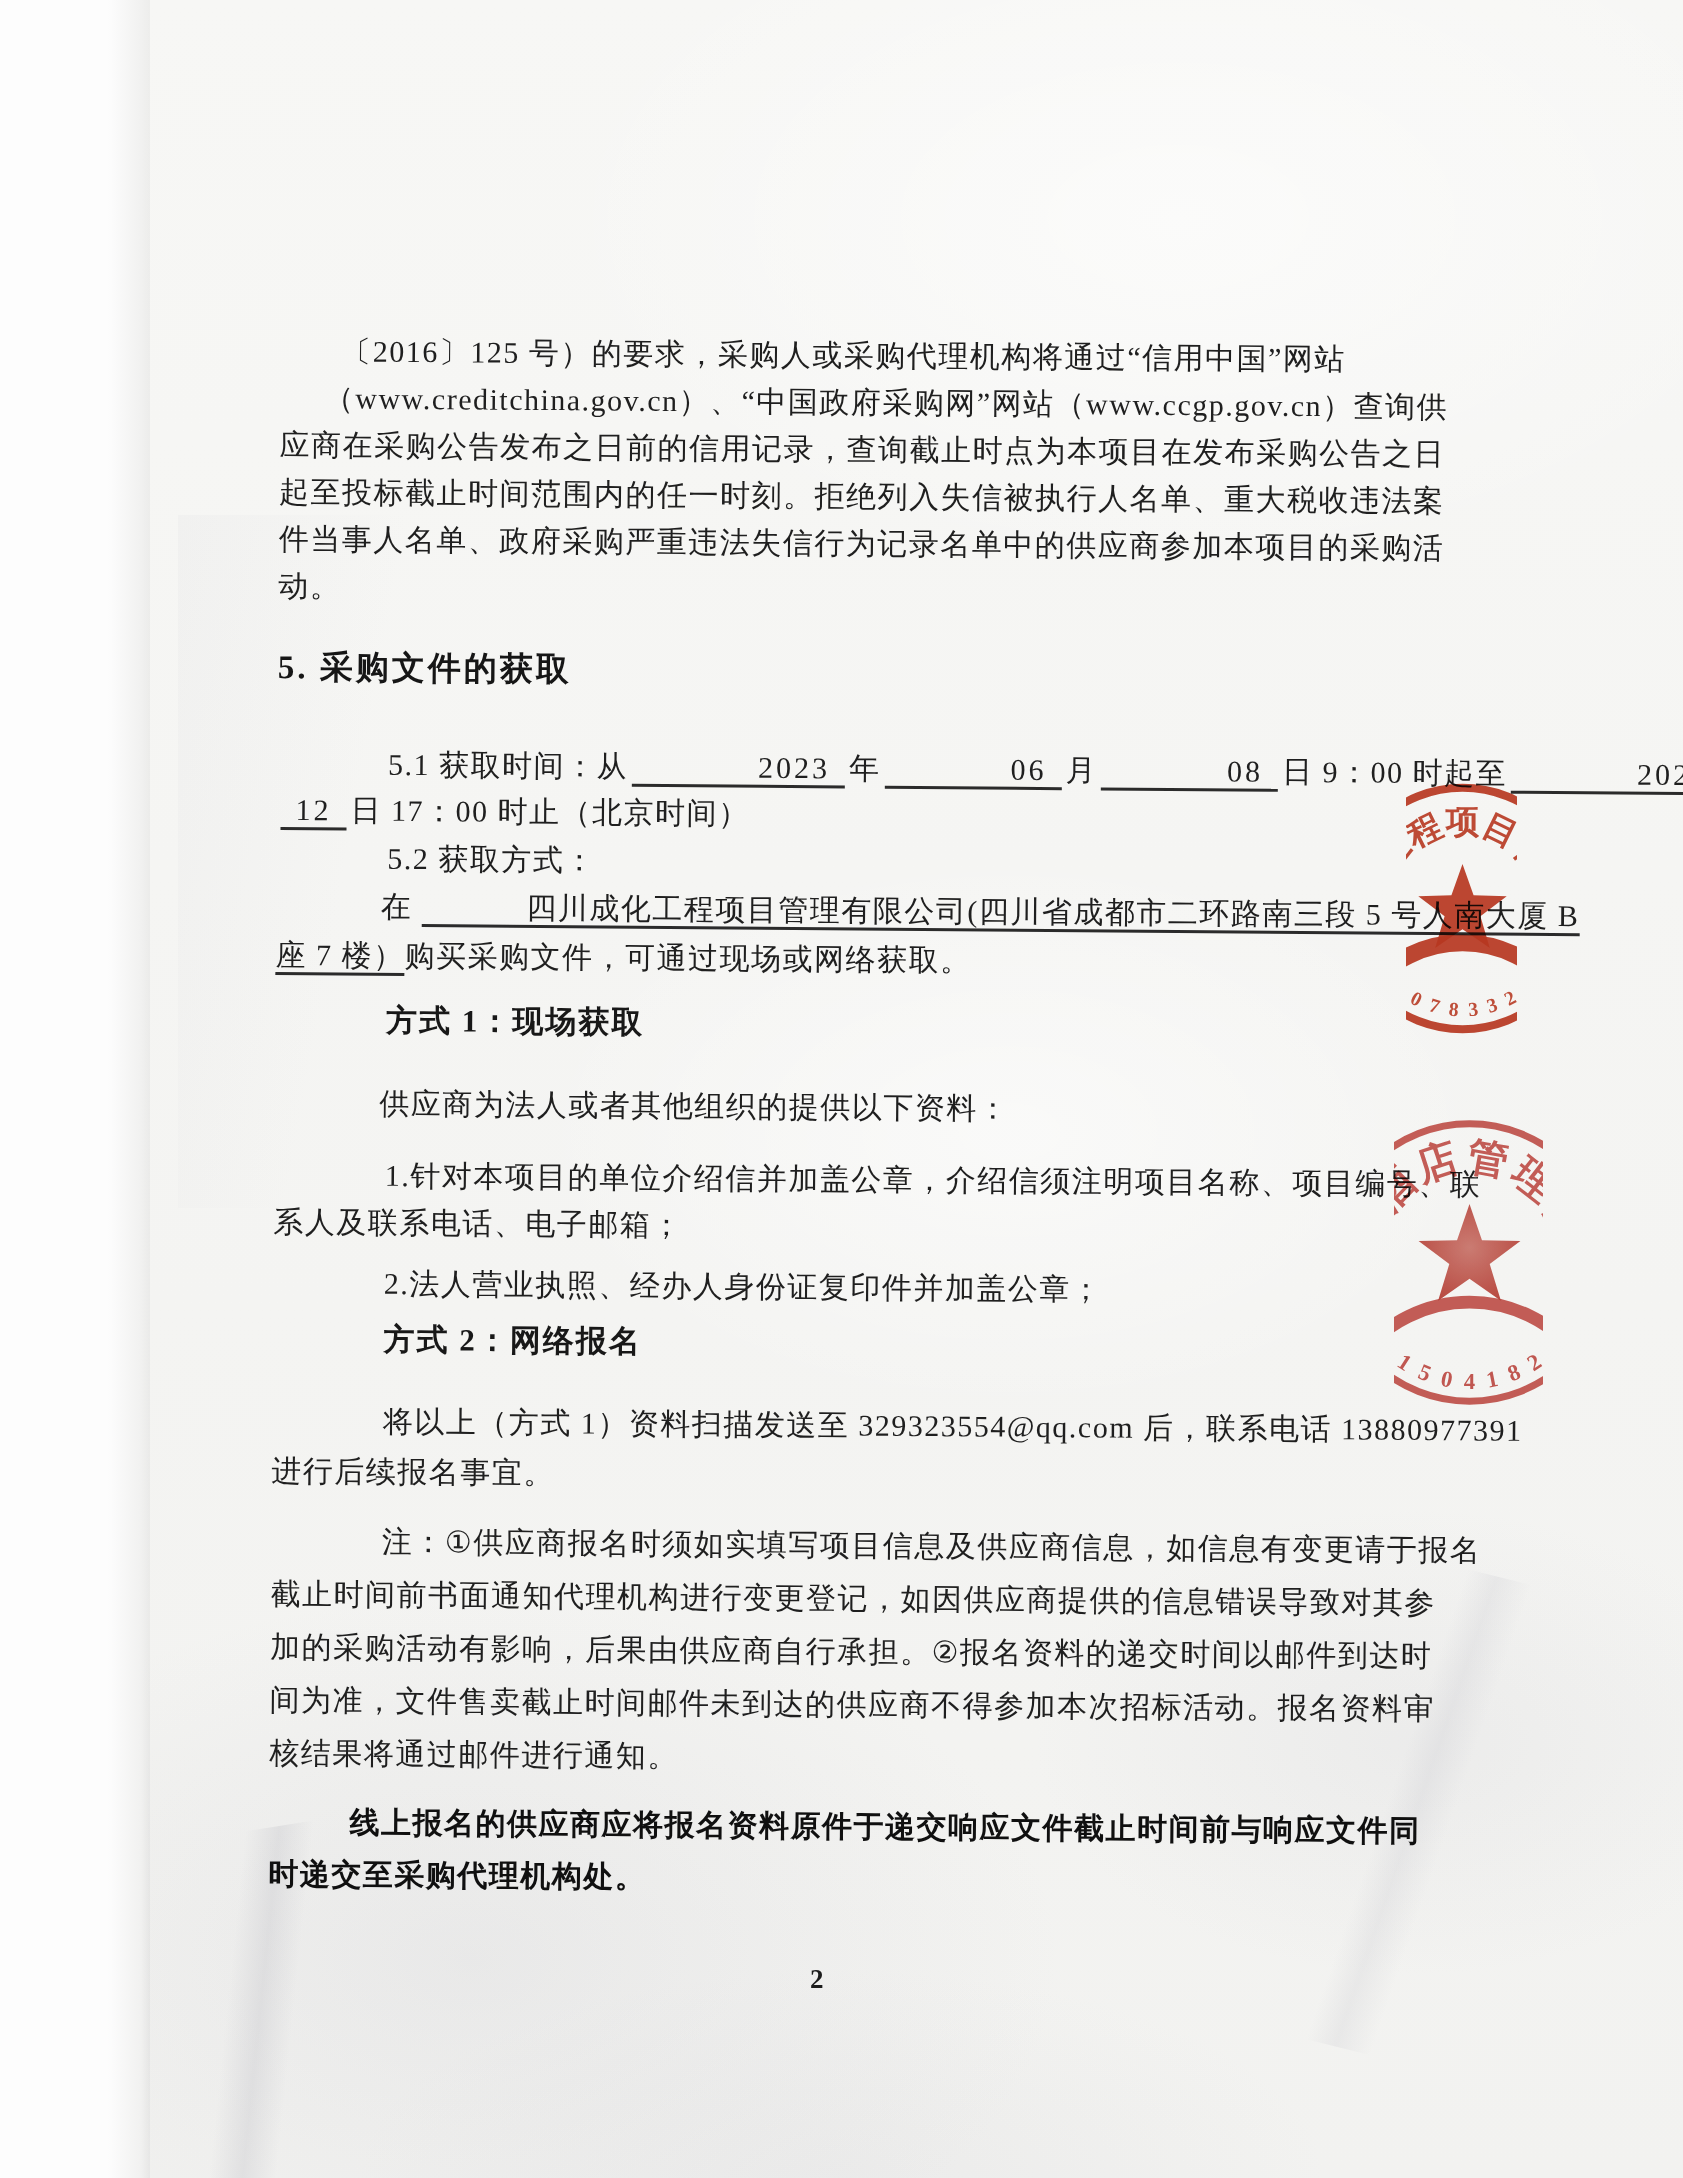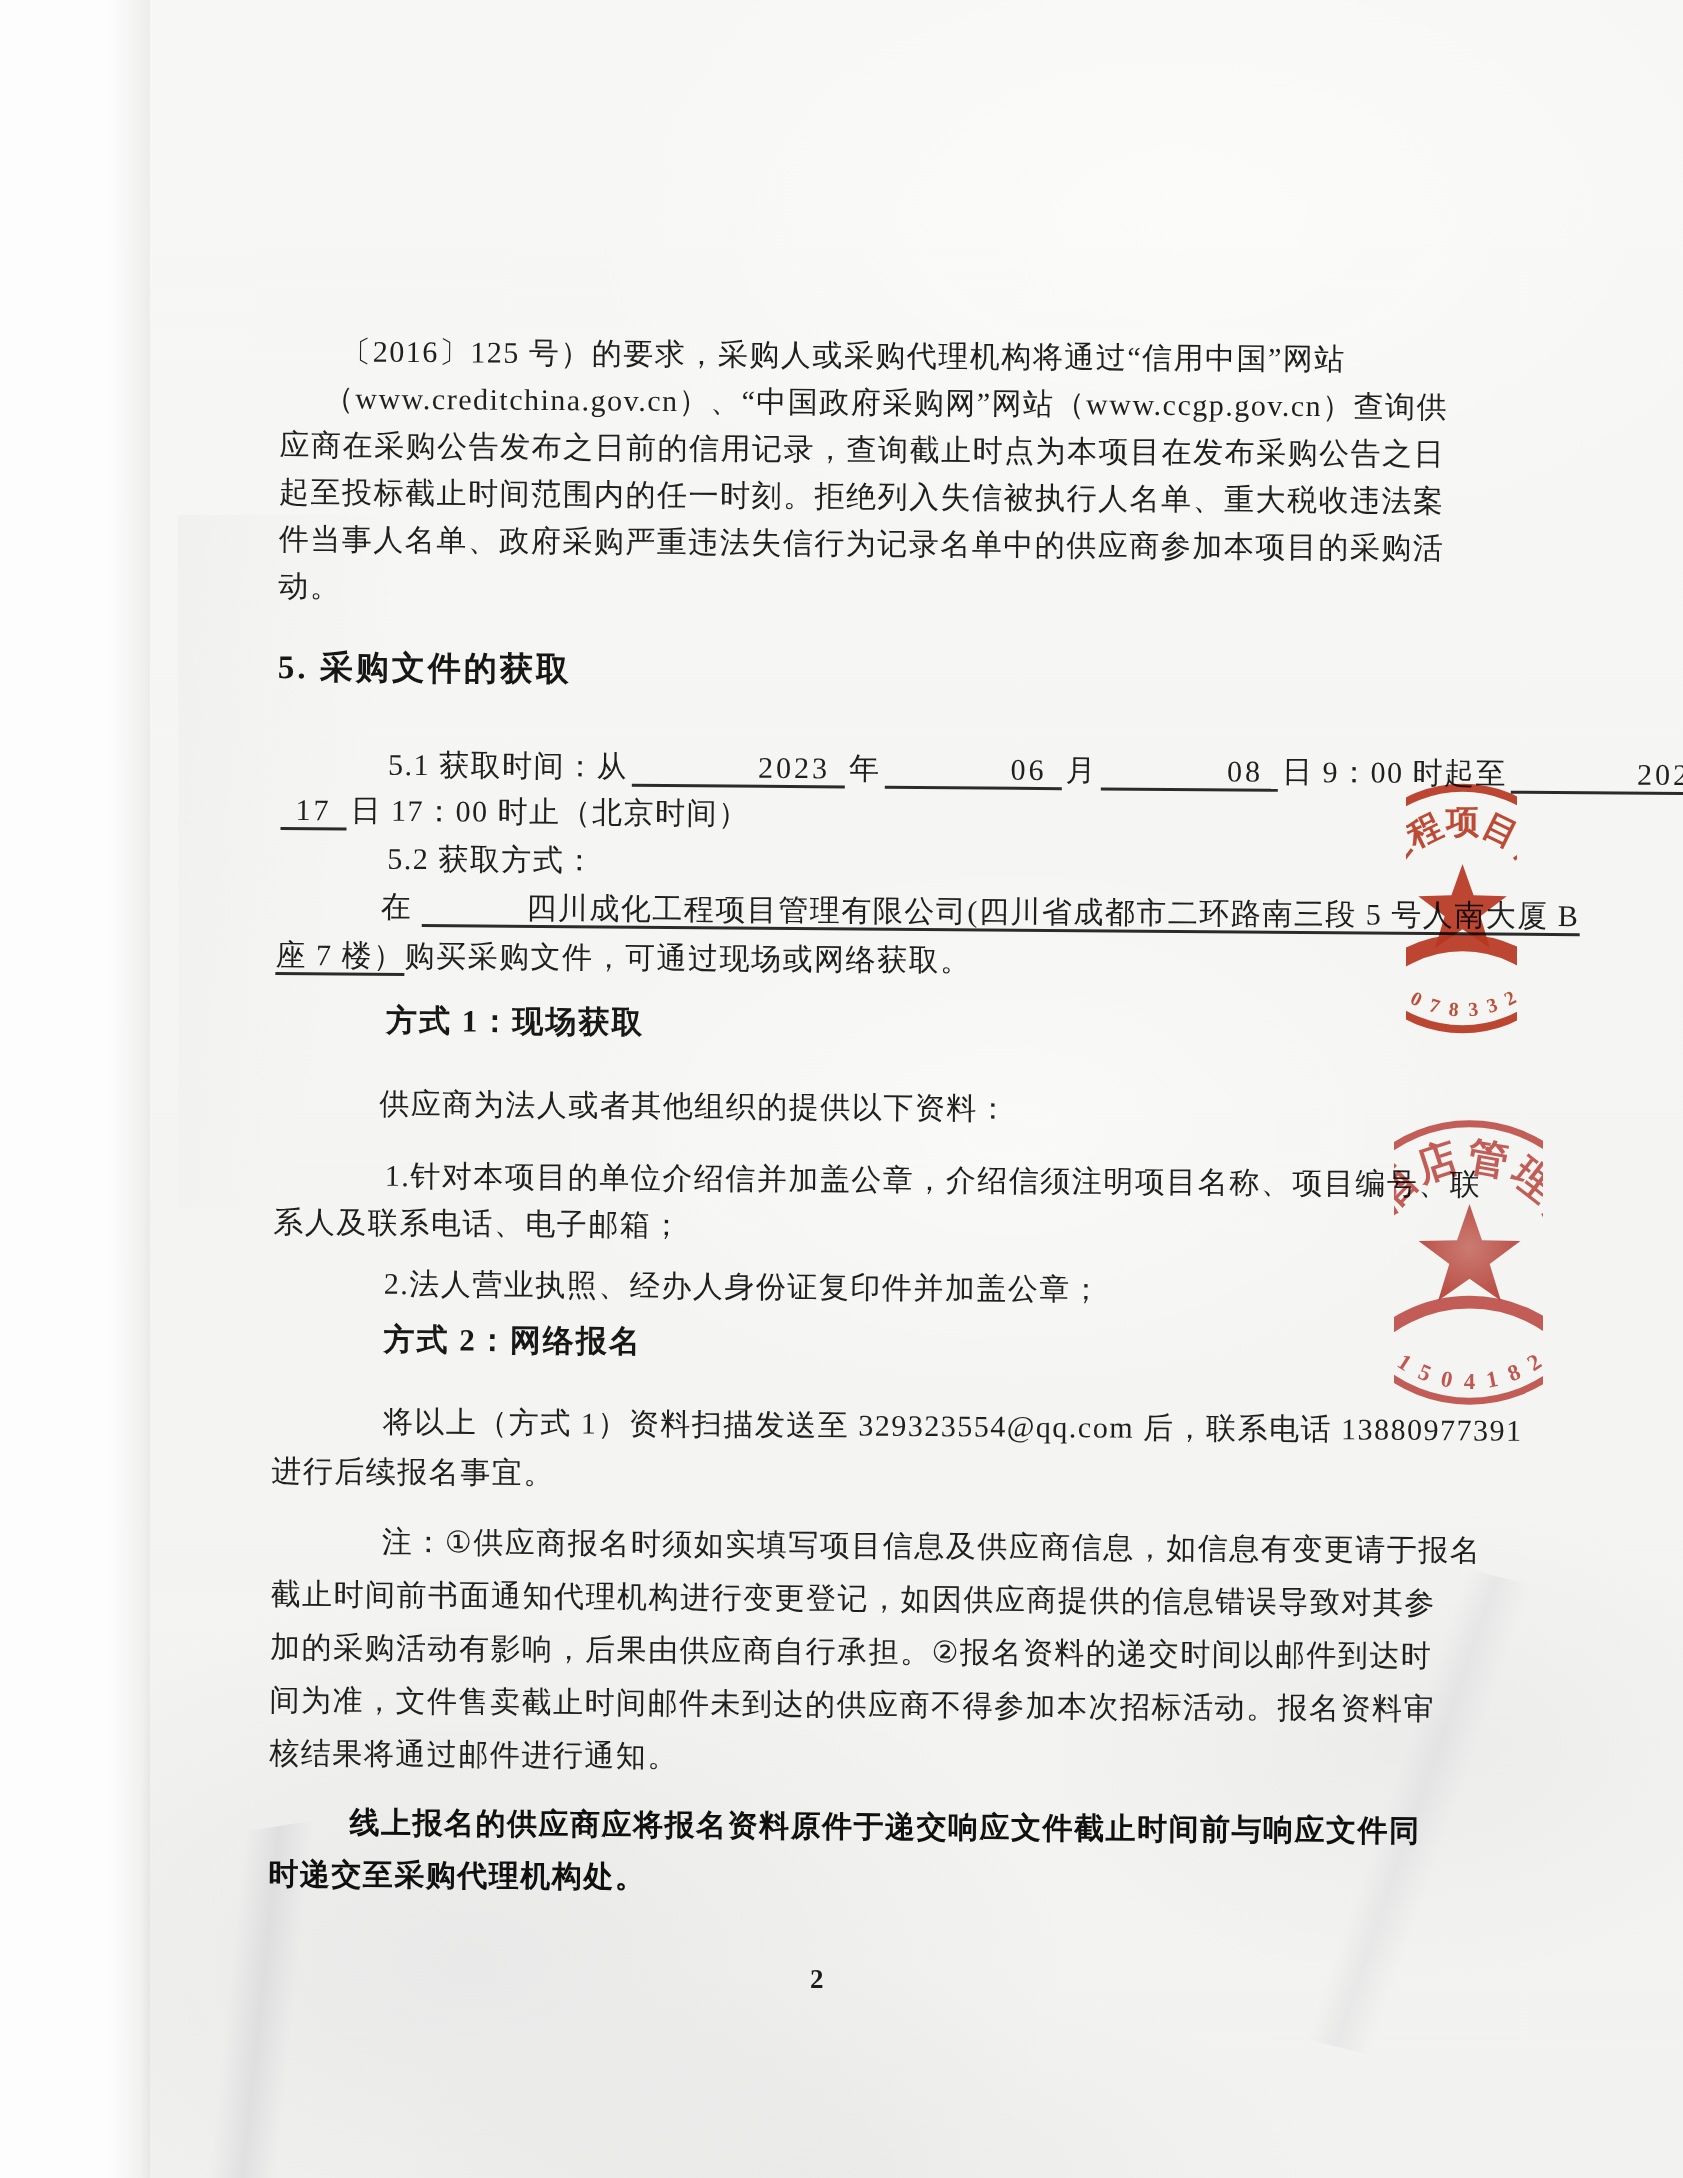--- a/index.html
+++ b/index.html
@@ -94,21 +94,21 @@
         <div class="tline">动。</div>
       </div>
 
     <div class="blk h-main" style="top:645px;">5.  采购文件的获取</div>
 
     <div class="blk seg-line ind51" style="top:741px;">
       <span>5.1 获取时间：从</span><span class="blank">2023</span><span>年</span><span class="blank">06</span><span>月</span><span class="blank">08</span><span>日 9：00 时起至</span><span class="blank">2023</span>
     </div>
 
     <div class="blk seg-line" style="top:787px;">
-      <span class="blank">17</span><span>日 17：00 时止（北京时间）</span>
+      <span class="blank">12</span><span>日 17：00 时止（北京时间）</span>
     </div>
 
     <div class="blk seg-line ind51" style="top:835px;">5.2 获取方式：</div>
 
     <div class="blk seg-line ind52" style="top:883px;">
       <span>在</span>&nbsp;<span class="us">四川成化工程项目管理有限公司(四川省成都市二环路南三段 5 号人南大厦 B</span>
     </div>
 
     <div class="blk seg-line" style="top:932px;">
       <span class="us">座 7 楼）</span><span>购买采购文件，可通过现场或网络获取。</span>

